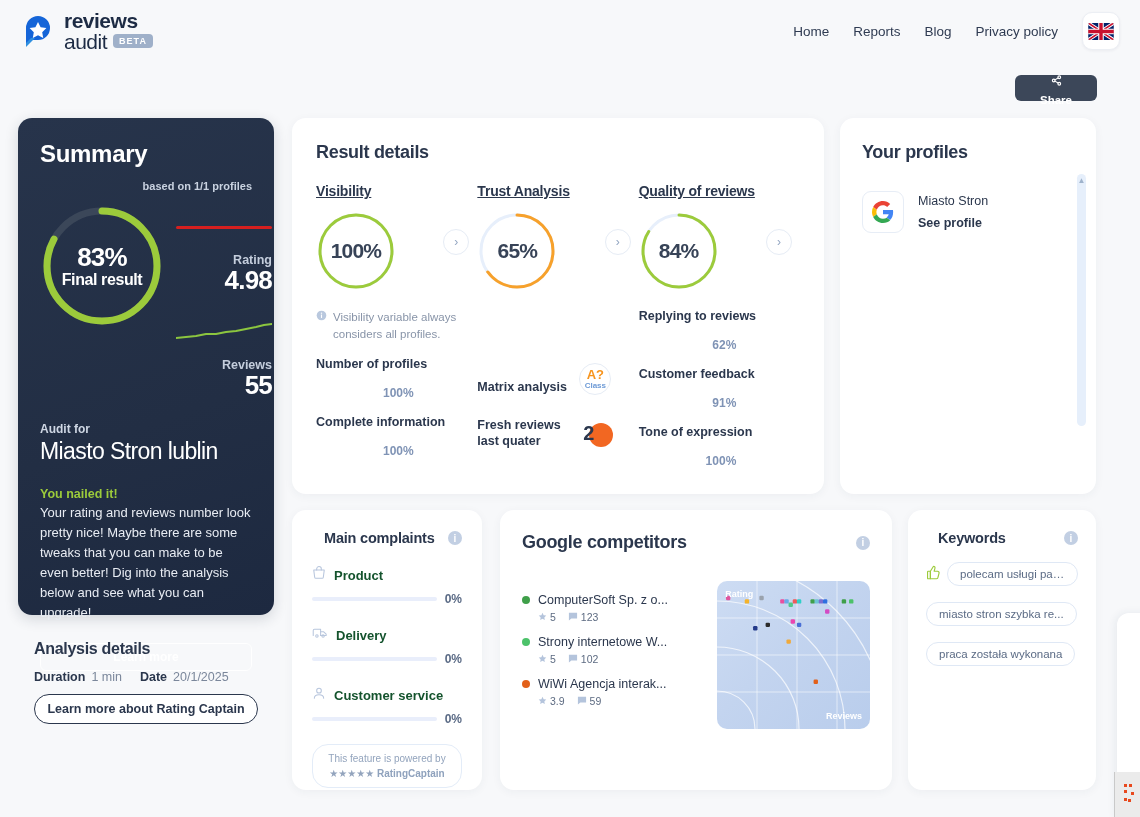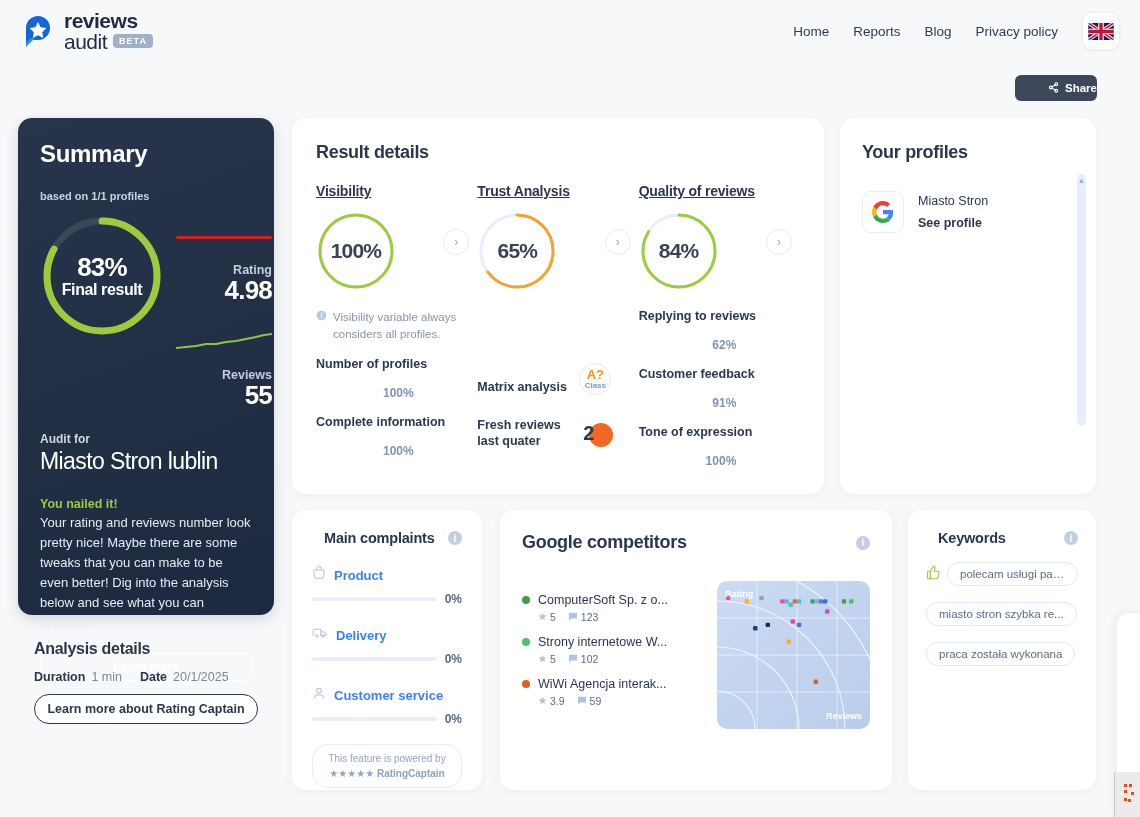--- a/index.html
+++ b/index.html
@@ -34,38 +34,38 @@
     width: 38px; height: 38px; background: #fff; border: 1px solid #eceff4;
     border-radius: 10px; display: flex; align-items: center; justify-content: center;
     box-shadow: 0 1px 3px rgba(30,40,60,.06);
   }
   .flag { width: 26px; height: 17px; border-radius: 2px; overflow: hidden; }
 
   
   .share-btn {
     position: absolute; top: 75px; left: 1015px; width: 82px; height: 26px;
     background: #3c4759; color: #fff; border-radius: 6px;
-    display: flex; align-items: center; justify-content: flex-end; gap: 6px;
-    font-size: 11.5px; font-weight: 600; cursor: pointer;
+    display: flex; align-items: center; justify-content: flex-start; gap: 6px;
+    font-size: 11.5px; font-weight: 600; cursor: pointer; flex-direction: column;
   }
 
   
   .card { position: absolute; background: #fff; border-radius: 14px;
           box-shadow: 0 2px 10px rgba(35,50,80,.05); }
   .card-title { font-size: 18px; font-weight: 700; color: #2b374d; letter-spacing: -0.3px; }
 
   
   .summary {
     position: absolute; left: 18px; top: 118px; width: 256px; height: 497px;
     background: linear-gradient(160deg,#27344b 0%, #222e44 60%, #1d2940 100%);
     border-radius: 14px; color: #fff; padding: 22px;
     box-shadow: 0 4px 14px rgba(25,35,55,.16);
   }
   .summary h2 { font-size: 24px; font-weight: 700; letter-spacing: -0.3px; }
-  .based-on { text-align: left; font-size: 11px; font-weight: 700; color: #c9d2e0; margin-top: 22px; }
+  .based-on { text-align: right; font-size: 11px; font-weight: 700; color: #c9d2e0; margin-top: 12px; }
   .sum-body { display: flex; margin-top: 12px; }
   .donut-wrap { position: relative; width: 124px; height: 124px; }
   .donut-center { position: absolute; inset: 0; display: flex; flex-direction: column;
                   align-items: center; justify-content: center; }
   .donut-pct { font-size: 26px; font-weight: 800; line-height: 1; letter-spacing: -0.8px; }
   .donut-lbl { font-size: 16px; font-weight: 700; letter-spacing: -0.4px; margin-top: 1px; }
   .sum-right { flex: 1; padding-left: 12px; }
   .redline { height: 3px; background: #d61f1f; border-radius: 2px; margin: 22px 0 24px; }
   .metric-label { font-size: 12.5px; font-weight: 700; color: #c4cddc; text-align: right; }
   .metric-value { font-size: 26px; font-weight: 800; text-align: right; letter-spacing: -0.8px; line-height: 1.05; }
@@ -140,21 +140,21 @@
 
   
   .complaints { left: 292px; top: 510px; width: 190px; height: 280px; padding: 20px; }
   .c-head { display: flex; align-items: center; justify-content: space-between; }
   .c-title { font-size: 14.5px; font-weight: 700; color: #2b374d; letter-spacing: -0.2px; margin-left: 12px; }
   .info-dot { width: 14px; height: 14px; border-radius: 50%; background: #c2cfe3; color: #fff;
               font-size: 10px; font-weight: 700; display: flex; align-items: center; justify-content: center;
               cursor: pointer; }
   .comp-item { margin-top: 20px; }
   .comp-top { display: flex; align-items: center; gap: 8px; }
-  .comp-name { font-size: 13px; font-weight: 700; color: #3b82f6; }
+  .comp-name { font-size: 13px; font-weight: 700; color: #14532d; }
   .comp-line { display: flex; align-items: center; gap: 8px; margin-top: 8px; }
   .comp-track { height: 4px; background: #e9eefb; border-radius: 2px; flex: 1; }
   .comp-pct { font-size: 12px; font-weight: 700; color: #5a6a85; }
   .powered {
     margin-top: 18px; border: 1px solid #e3ecf8; border-radius: 16px; padding: 6px 4px;
     text-align: center; font-size: 10px; color: #93a4bd; line-height: 1.5;
   }
   .powered b { color: #8fa2bd; font-weight: 600; }
 
   

